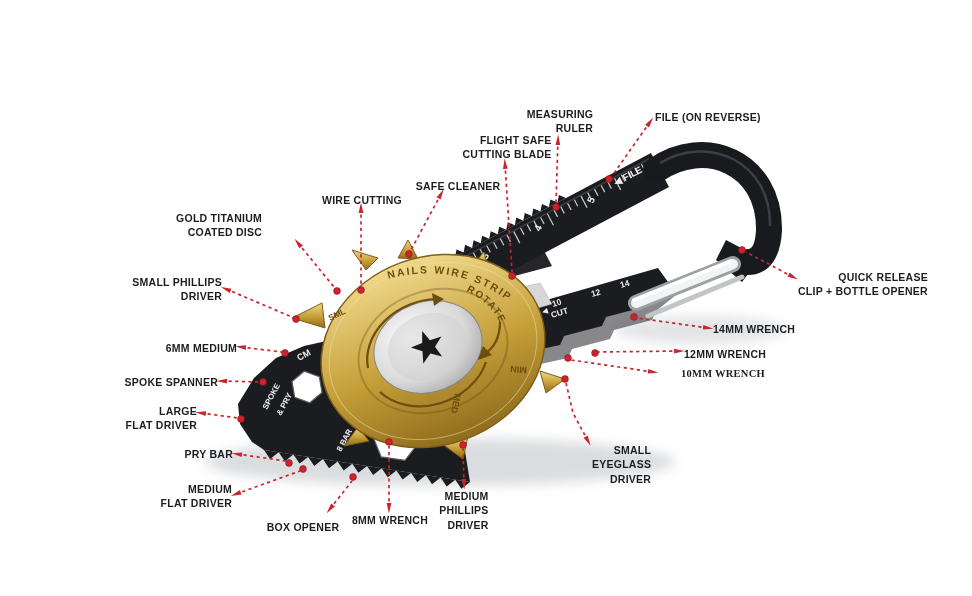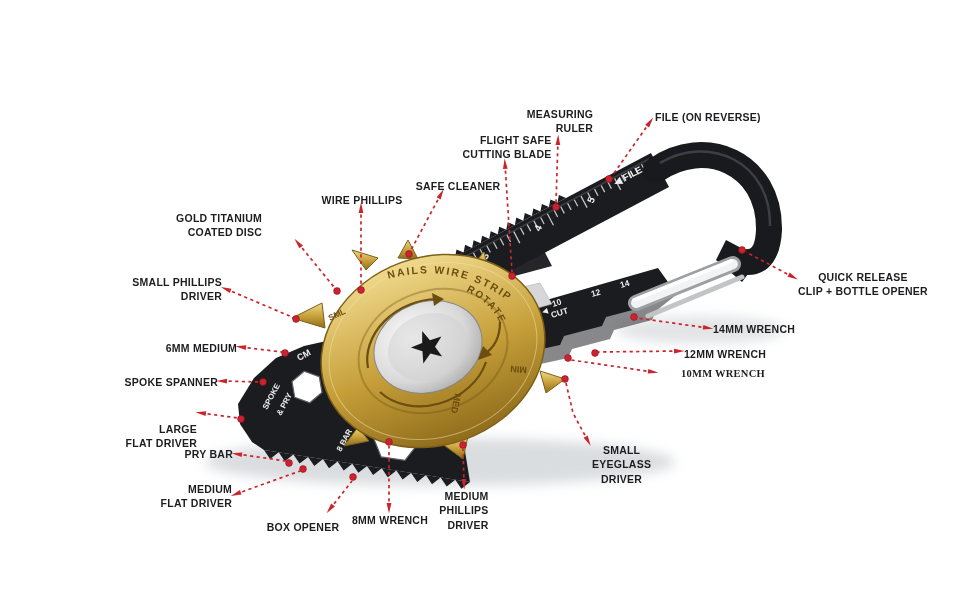--- a/index.html
+++ b/index.html
@@ -3,21 +3,21 @@
 <meta charset="utf-8">
 <style>
   html,body{margin:0;padding:0;background:#ffffff;}
   .stage{position:relative;width:972px;height:596px;background:#ffffff;overflow:hidden;
          font-family:"Liberation Sans",sans-serif;}
   .stage svg{position:absolute;left:0;top:0;}
   .callout-label{position:absolute;font-weight:bold;font-size:10.5px;line-height:1.38;
                  letter-spacing:.25px;color:#1d1d1f;white-space:pre-line;z-index:5;}
   .anchor-center{transform:translateX(-50%);text-align:right;}
   .anchor-right{text-align:right;}
-  .anchor-left{text-align:center;}
+  .anchor-left{text-align:right;}
   .co-line{fill:none;stroke:#c9252c;stroke-width:1.7;stroke-dasharray:3.2 3.4;}
   .co-head{fill:#c9252c;}
   .co-dot{fill:#cc2330;stroke:#8e1318;stroke-width:.6;}
   .tm{font-family:"Liberation Sans",sans-serif;font-weight:bold;fill:#efefef;}
   .tg{font-family:"Liberation Sans",sans-serif;font-weight:bold;fill:#6b4e10;}
   .ticks line{stroke:#e9e9e9;stroke-width:1.2;opacity:.85;}
   .arrowline{fill:none;stroke:#6b4e10;stroke-width:2.2;}
   .arrowhead{fill:#6b4e10;}
 </style>
 </head>
@@ -226,21 +226,21 @@
         <circle cx="285" cy="353" r="3.4" class="co-dot"></circle>
         <polyline points="226,289 292,317" class="co-line"></polyline>
         <path d="M 220.9 286.9 L 231.5 288.8 L 229.7 293.1 Z" class="co-head"></path>
         <circle cx="296" cy="319" r="3.4" class="co-dot"></circle>
       </g>
   </svg>
 
   <div id="labels">
       <div class="callout-label anchor-right" style="top: 211px; right: 710px;">GOLD TITANIUM
 COATED DISC</div>
-      <div class="callout-label anchor-center" style="top: 193px; left: 362px;">WIRE PHILLIPS</div>
+      <div class="callout-label anchor-center" style="top: 193px; left: 362px;">WIRE CUTTING</div>
       <div class="callout-label anchor-center" style="top: 179px; left: 458px;">SAFE CLEANER</div>
       <div class="callout-label anchor-center" style="top: 133px; left: 507px;">FLIGHT SAFE
 CUTTING BLADE</div>
       <div class="callout-label anchor-center" style="top: 107px; left: 560px;">MEASURING
 RULER</div>
       <div class="callout-label anchor-left" style="top: 110px; left: 655px;">FILE (ON REVERSE)</div>
       <div class="callout-label anchor-left" style="top: 270px; left: 798px;">QUICK RELEASE
 CLIP + BOTTLE OPENER</div>
       <div class="callout-label anchor-left" style="top: 322px; left: 713px;">14MM WRENCH</div>
       <div class="callout-label anchor-left" style="top: 347px; left: 684px;">12MM WRENCH</div>
@@ -249,20 +249,20 @@
 EYEGLASS
 DRIVER</div>
       <div class="callout-label anchor-center" style="top: 489px; left: 464px;">MEDIUM
 PHILLIPS
 DRIVER</div>
       <div class="callout-label anchor-center" style="top: 513px; left: 390px;">8MM WRENCH</div>
       <div class="callout-label anchor-center" style="top: 512px; left: 303px; margin-top: 8px;">BOX OPENER</div>
       <div class="callout-label anchor-right" style="top: 482px; right: 740px;">MEDIUM
 FLAT DRIVER</div>
       <div class="callout-label anchor-right" style="top: 447px; right: 739px;">PRY BAR</div>
-      <div class="callout-label anchor-right" style="top: 422px; right: 775px; margin-left: 44px;">LARGE
+      <div class="callout-label anchor-right" style="top: 404px; right: 775px; margin-left: 44px;">LARGE
 FLAT DRIVER</div>
       <div class="callout-label anchor-right" style="top: 375px; right: 754px;">SPOKE SPANNER</div>
       <div class="callout-label anchor-right" style="top: 341px; right: 735px;">6MM MEDIUM</div>
       <div class="callout-label anchor-right" style="top: 275px; right: 750px;">SMALL PHILLIPS
 DRIVER</div>
     </div>
 </div>
 
 </body></html>

